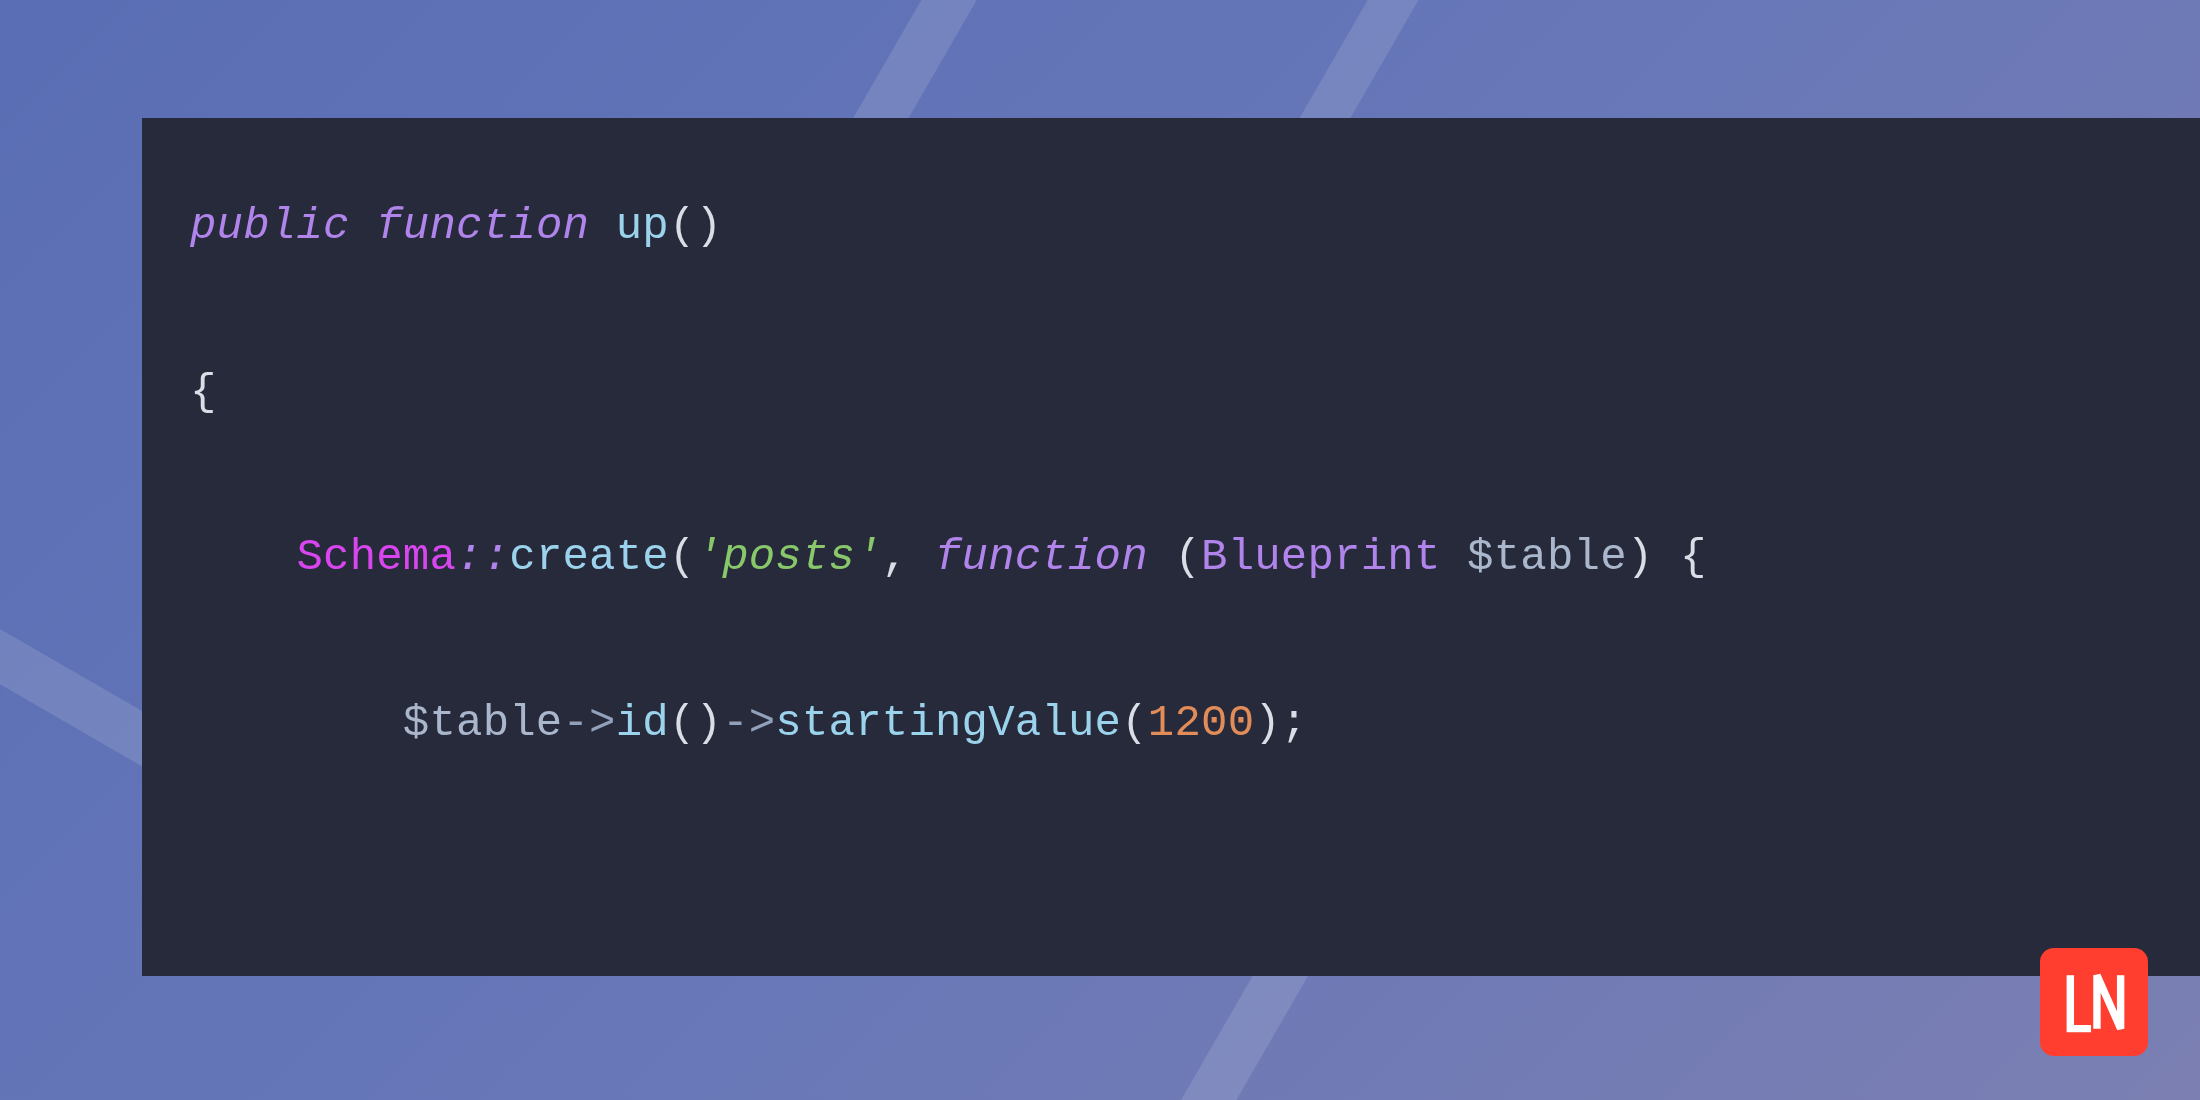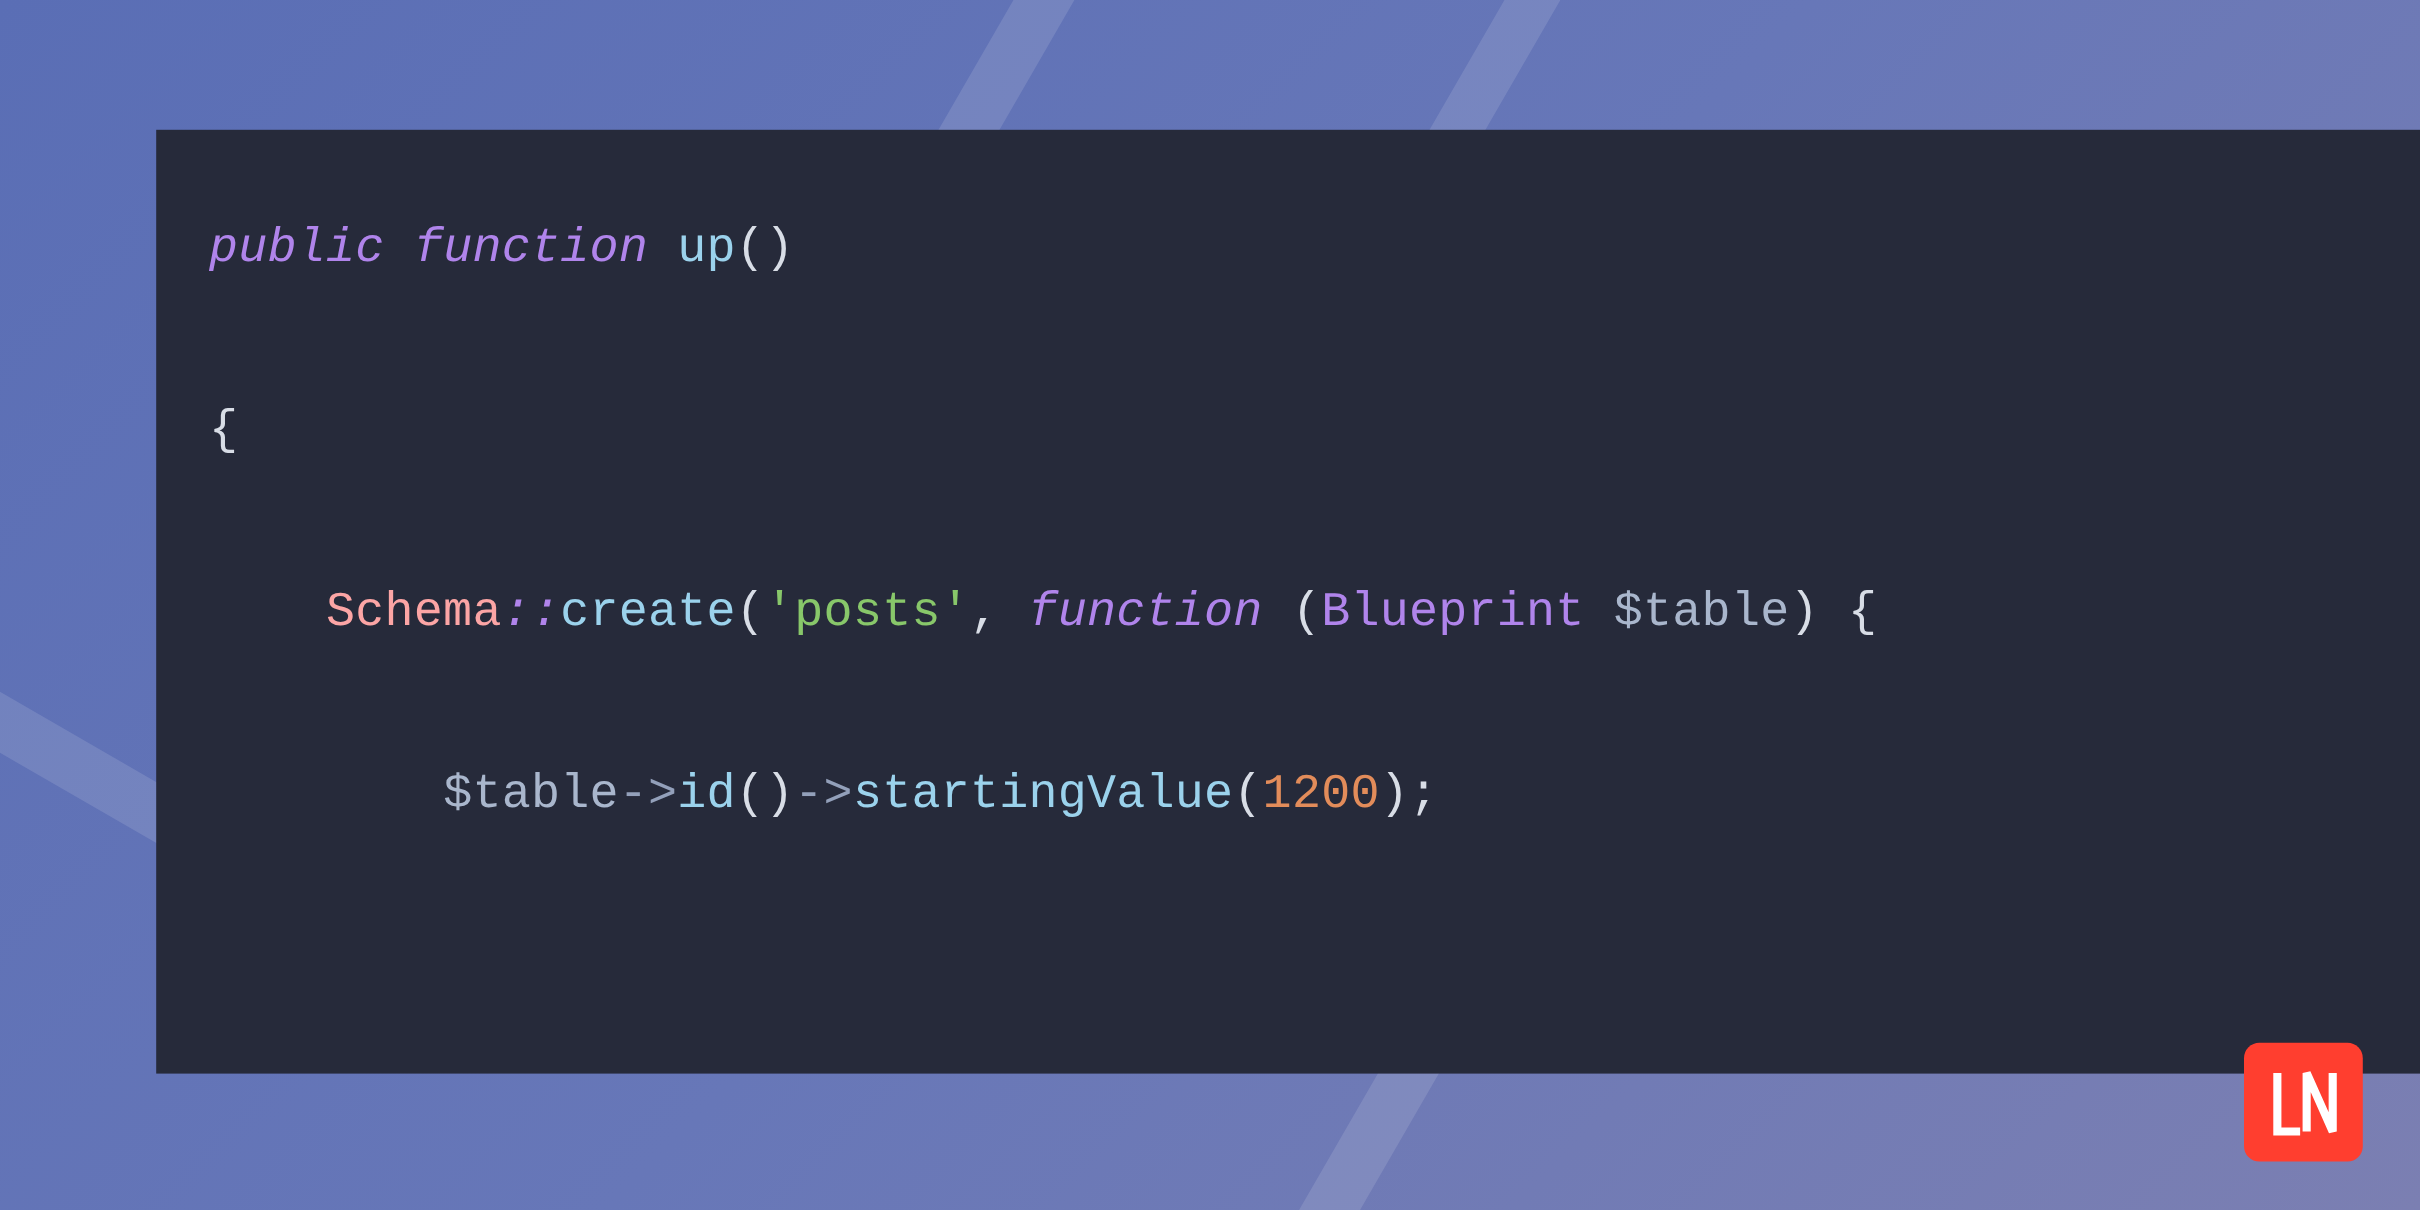--- a/index.html
+++ b/index.html
@@ -47,25 +47,25 @@
     line-height: 1.4;
     white-space: pre;
     color: #d6d9e0;
     letter-spacing: 0.2px;
     margin-bottom: 104px;
   }
   .code-line:last-child { margin-bottom: 0; }
 
   .tok-keyword   { color: #b084eb; font-style: italic; }   
   .tok-funcname  { color: #9bd2ec; }                        
-  .tok-class     { color: #fca5a5; }                        
+  .tok-class     { color: #d946ef; }                        
   .tok-op        { color: #b084eb; font-style: italic; }    
   .tok-paren     { color: #d8dde6; }                        
   .tok-brace     { color: #d8dde6; }                        
-  .tok-string    { color: #88c76a; }    
+  .tok-string    { color: #88c76a; font-style: italic; }    
   .tok-type      { color: #b084eb; }    
   .tok-var       { color: #a9b6cc; margin-top: 15px; }                        
   .tok-arrow     { color: #93a0ba; }                        
   .tok-number    { color: #e28c5a; margin-top: 31px; }                        
 
   .logo-badge {
     position: absolute;
     right: 52px;
     bottom: 44px;
     width: 108px;

